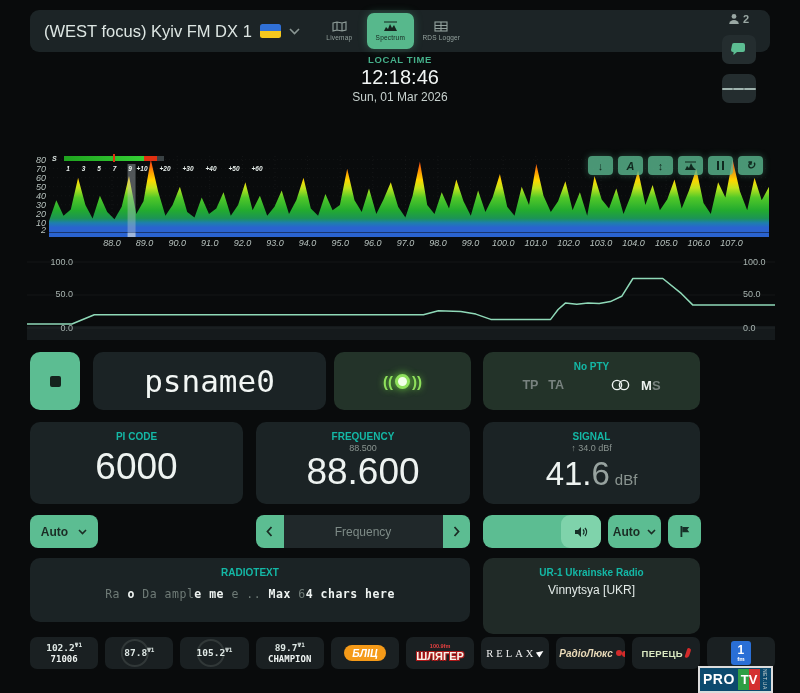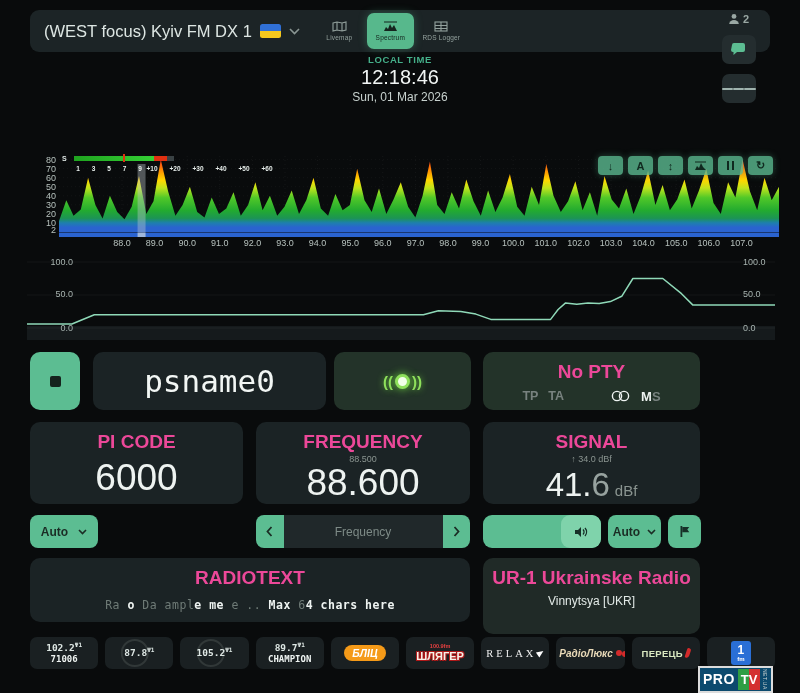--- a/index.html
+++ b/index.html
@@ -26,41 +26,41 @@
            justify-content:center;cursor:pointer;}
   .hamburger span{display:block;width:13px;height:2px;background:#9fb3ae;margin:2px 0;border-radius:1px;}
 
   
   .clock{position:absolute;left:0;top:54px;width:100%;text-align:center;}
   .clock-label{font-size:9.5px;font-weight:700;letter-spacing:.6px;color:#45b08a;}
   .clock-time{font-size:20px;color:#f1f5f4;margin-top:1px;}
   .clock-date{font-size:12px;color:#c7d1ce;margin-top:1px;}
 
   
-  .spec{position:absolute;left:34px;top:150px;width:745px;height:100px;}
+  .spec{position:absolute;left:24px;top:150px;width:745px;height:100px;font-style:italic;}
   #smeter{position:absolute;left:28px;top:5px;width:232px;height:20px;}
   #smeter .s-lab{position:absolute;left:0;top:0;font-size:7px;font-weight:700;color:#dfe8e5;}
   .s-track{position:absolute;left:12px;top:1px;width:100px;height:5px;background:#3a4244;display:flex;}
   .s-green{width:80px;background:linear-gradient(90deg,#1fa31f,#35d035);}
   .s-red{width:13px;background:#e03010;}
   .s-peak{position:absolute;left:61px;top:-1px;width:2px;height:8px;background:#e03010;}
   #smeter .tick{position:absolute;top:10px;transform:translateX(-50%);font-size:6.5px;font-weight:700;color:#e8efec;}
   .spec-tools{position:absolute;right:6px;top:6px;display:flex;gap:5px;}
   .tool{width:25px;height:19px;border-radius:4px;background:rgba(92,190,147,.78);color:#10291f;display:flex;
         align-items:center;justify-content:center;font-size:11px;font-weight:700;cursor:pointer;
         box-shadow:0 0 7px rgba(92,190,147,.35);}
   .pausebars span{display:inline-block;width:2.5px;height:9px;background:#10291f;margin:0 1.2px;}
 
   
   .siggraph{position:absolute;left:27px;top:252px;width:748px;height:90px;}
 
   
   .panel{position:absolute;background:#1b2325;border-radius:10px;}
   .gpanel{background:#233329;}
-  .phead{font-size:19px;font-weight:700;color:#ec4899;text-align:center;margin-top:9px;}
+  .phead{font-size:10px;font-weight:700;color:#14b8a6;text-align:center;margin-top:9px;}
   #stopbtn{position:absolute;left:30px;top:352px;width:50px;height:58px;background:#5cbd92;border-radius:10px;
            display:flex;align-items:center;justify-content:center;cursor:pointer;}
   #stopbtn .sq{width:11px;height:11px;background:#15231d;border-radius:2px;}
   #pspanel{left:93px;top:352px;width:233px;height:58px;display:flex;align-items:center;justify-content:center;}
   .psname{font-family:"DejaVu Sans Mono",monospace;font-size:31px;font-weight:500;color:#f2f6f4;}
   #bcast{left:334px;top:352px;width:137px;height:58px;display:flex;align-items:center;justify-content:center;}
   .bc-ico{display:flex;align-items:center;gap:2px;color:#8fe05c;font-size:15px;font-weight:700;
           text-shadow:0 0 6px rgba(120,220,70,.8);}
   .bc-dot{width:9px;height:9px;border-radius:50%;background:#f2ffe8;border:3px solid #8fe05c;
           box-shadow:0 0 8px #6dd13f;}

